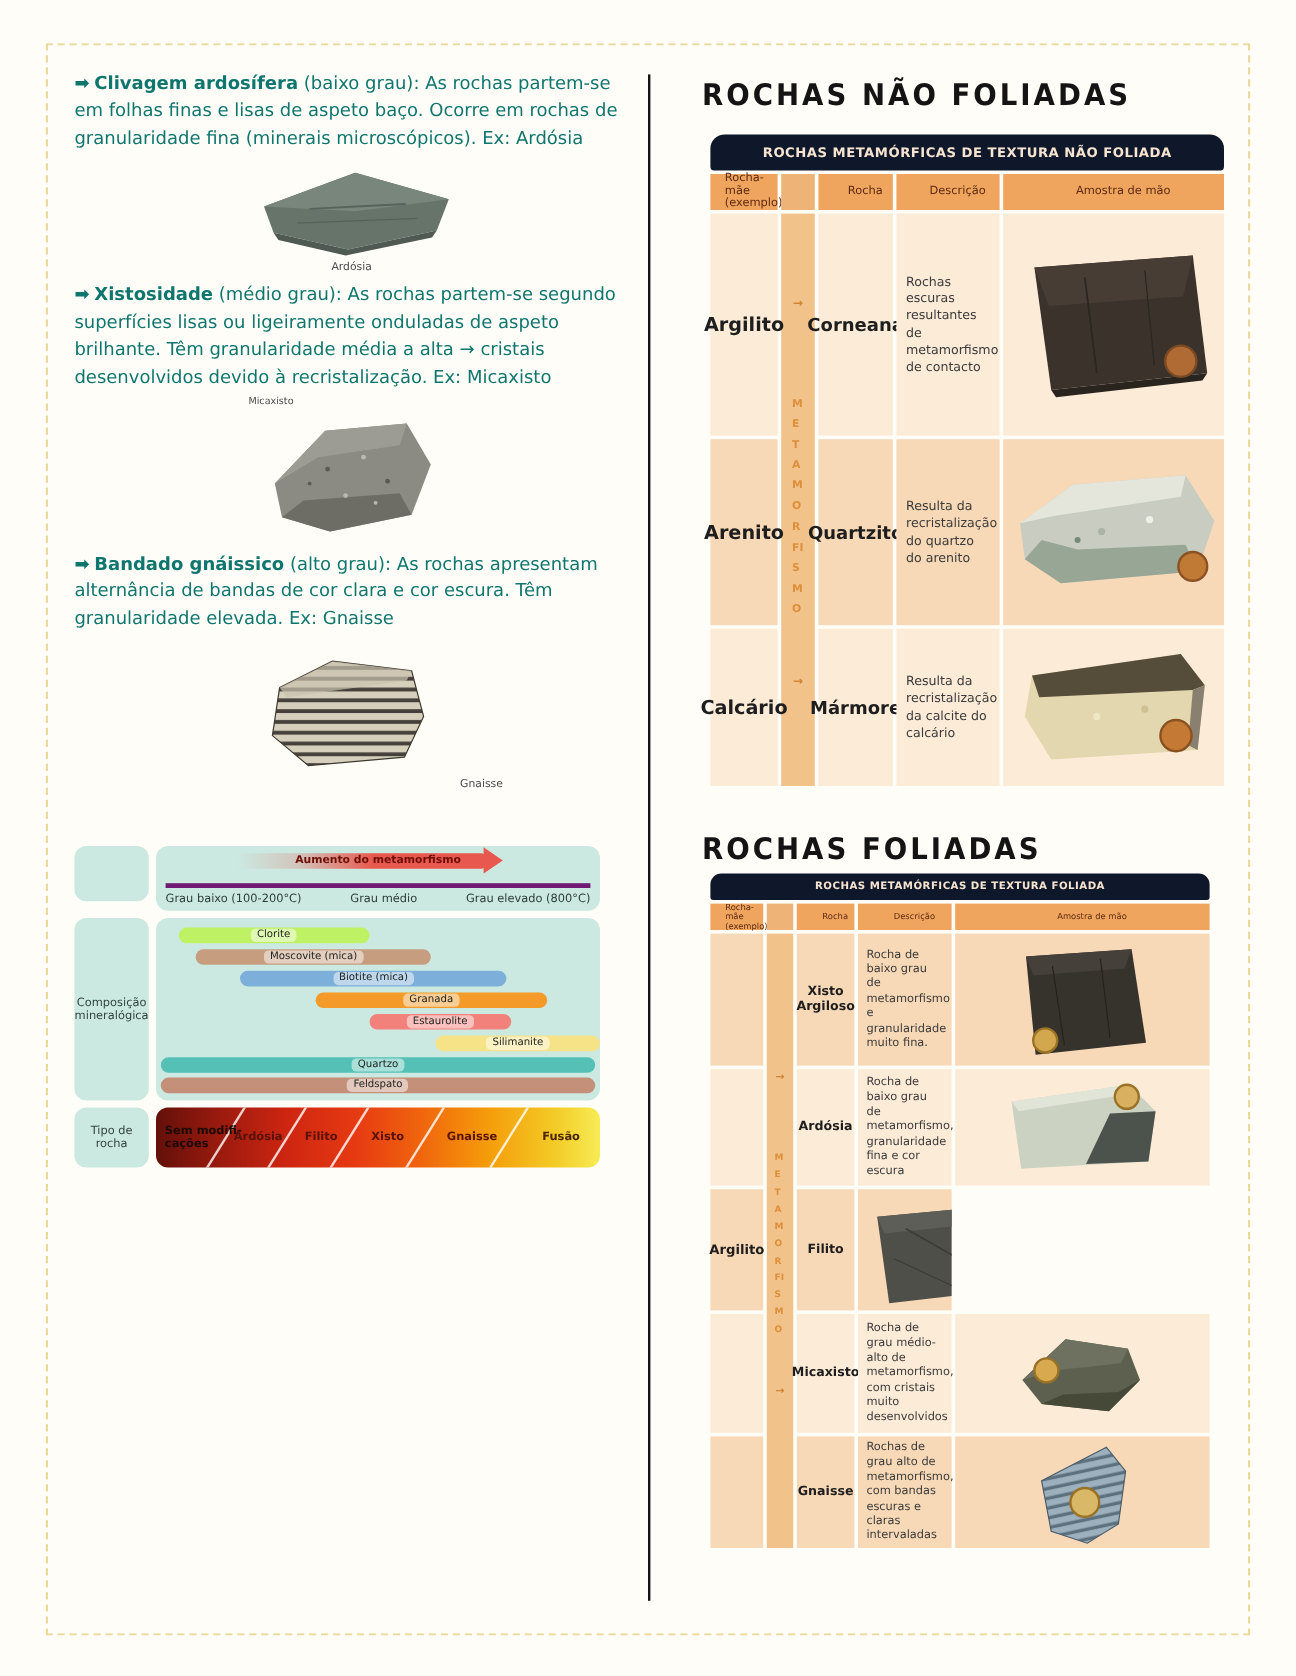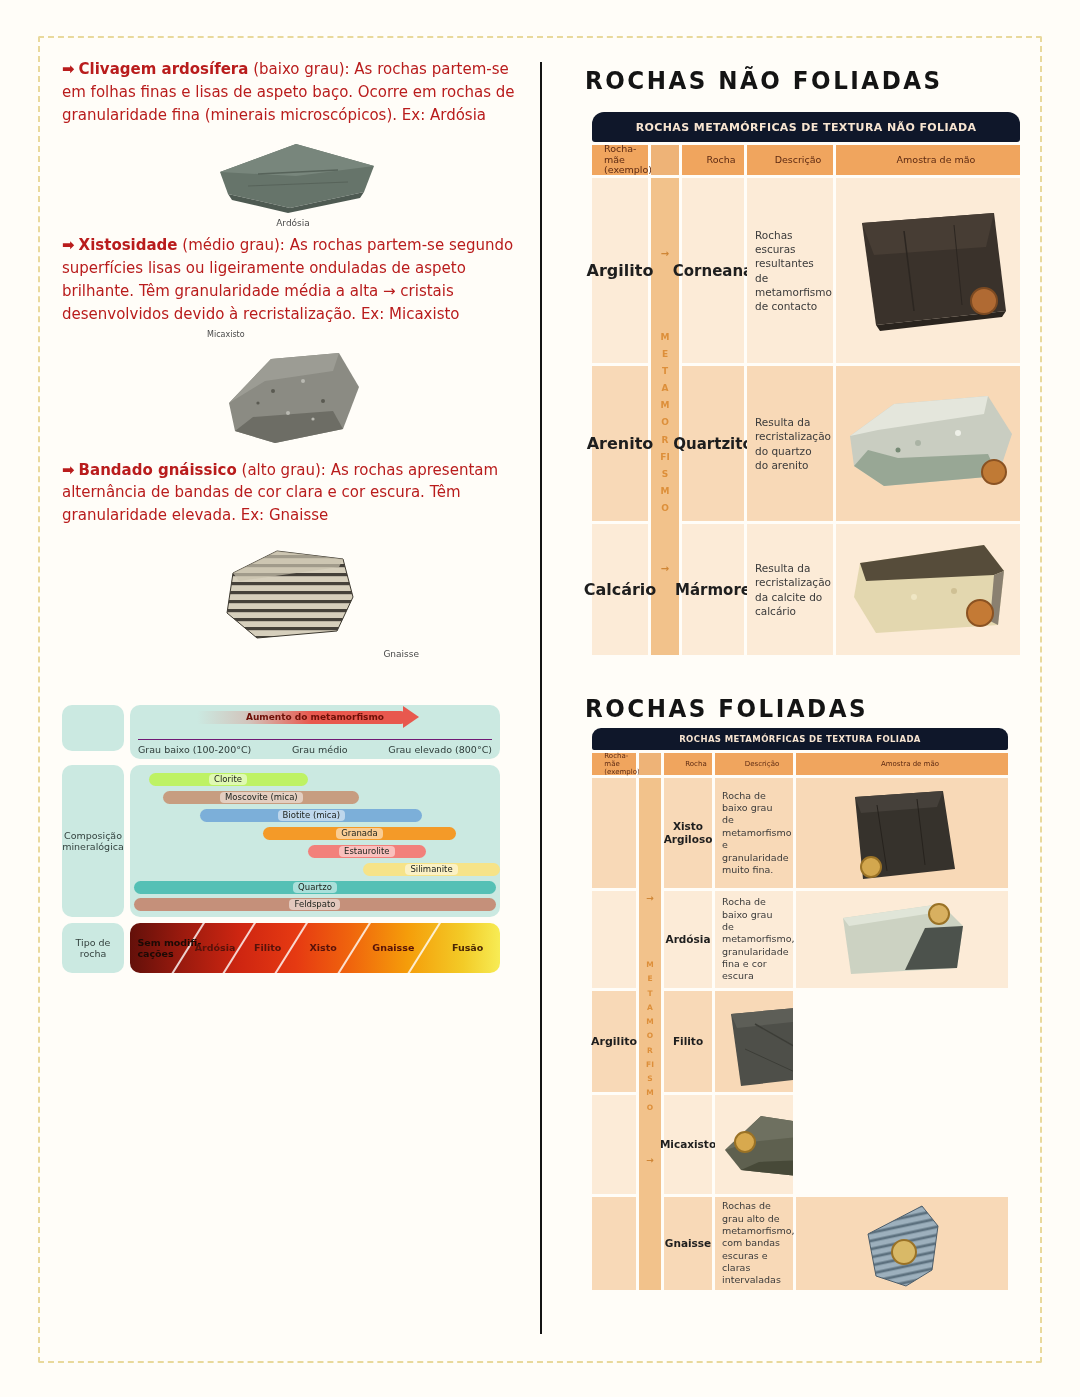--- a/index.html
+++ b/index.html
@@ -10,21 +10,21 @@
     color:#1e1e1e;overflow:hidden;
   }
   .page-border{
     position:absolute;left:38px;top:36px;right:38px;bottom:34px;
     border:2px dashed #e9d99c;border-radius:2px;pointer-events:none;
   }
   .divider{position:absolute;left:540px;top:62px;width:2px;height:1272px;background:#141414;}
 
   
   .left-col{position:absolute;left:62px;top:58px;width:462px;}
-  .note{font-size:15px;line-height:1.52;color:#b91c1c;}
+  .note{font-size:15px;line-height:1.52;color:#0f766e;}
   .note .term{font-weight:bold;}
   .note .arrow{font-weight:bold;margin-right:4px;}
   .rock-figure{display:flex;flex-direction:column;align-items:center;margin:8px 0 4px 0;}
   .rock-caption{font-size:9px;color:#4a4a4a;margin-top:2px;}
   .cap-above{align-self:flex-start;margin-left:145px;margin-bottom:2px;}
   .cap-right{align-self:flex-end;margin-right:105px;}
 
   
   .meta-chart{margin-top:46px;width:438px;display:grid;grid-template-columns:62px 1fr;gap:6px;}
   .mint-box{background:#cbe9e1;border-radius:10px;}
@@ -32,21 +32,21 @@
     font-size:9.5px;color:#33413e;padding:2px;}
   .chart-header{height:54px;position:relative;border-radius:10px;background:#cbe9e1;}
   .arrow-band{position:absolute;left:18%;top:6px;width:56%;height:13px;
     background:linear-gradient(90deg,rgba(232,88,78,0) 0%,rgba(232,88,78,.25) 25%,#e8584e 55%);
     border-radius:3px;}
   .arrow-band:after{content:"";position:absolute;right:-15px;top:-5px;
     border-left:16px solid #e8584e;border-top:11px solid transparent;border-bottom:11px solid transparent;}
   .arrow-text{position:absolute;left:0;right:0;top:7px;text-align:center;
     font-size:9px;color:#6e0f07;font-weight:bold;}
   .grau-row{position:absolute;left:8px;right:8px;bottom:4px;display:flex;justify-content:space-between;
-    font-size:9.5px;color:#2e3c39;border-top:1px solid #701a75;padding-top:4px;}
+    font-size:9.5px;color:#2e3c39;border-top:4px solid #701a75;padding-top:4px;}
   .minerals{height:152px;position:relative;}
   .mbar{position:absolute;height:13px;border-radius:7px;display:flex;align-items:center;justify-content:center;}
   .mbar span{font-size:8.5px;color:#20251f;background:rgba(255,255,255,.5);
     border-radius:4px;padding:0 5px;line-height:11px;white-space:nowrap;}
   .rocktype{height:50px;position:relative;display:flex;align-items:center;border-radius:10px;overflow:hidden;
     background:linear-gradient(90deg,#63100a 0%,#9a1a0e 14%,#cf2611 30%,#e63a12 45%,#f0660d 60%,#f59d0a 75%,#f3cb27 90%,#f7ec55 100%);}
   .rt-label{position:absolute;font-size:9.5px;font-weight:bold;color:#57120a;white-space:pre-line;line-height:1.2;}
   .rt-sep{position:absolute;top:-8px;height:70px;border-left:2px solid rgba(255,255,255,.8);transform:rotate(32deg);}
 
   
@@ -56,21 +56,21 @@
   .t-title{grid-column:1/-1;background:#0f172a;color:#f7e4d0;display:flex;align-items:center;justify-content:center;
     font-weight:bold;border-radius:12px 12px 3px 3px;letter-spacing:.4px;}
   .hcell{background:#f0a55e;color:#5d2a12;font-weight:normal;display:flex;align-items:center;justify-content:center;
     text-align:left;line-height:1.15;padding-left:16px;}
   .hstrip{background:#eeb377;}
   .cell{display:flex;align-items:center;justify-content:center;text-align:center;}
   .row-light{background:#fcebd7;}
   .row-dark{background:#f8d9b7;}
   .strip-col{background:#f2c28b;display:flex;flex-direction:column;align-items:center;}
   .strip-arrow{color:#cf8636;font-weight:bold;}
-  .strip-word{color:#dd8f3a;font-weight:bold;text-align:center;word-break:break-all;line-height:1.9;}
+  .strip-word{color:#dd8f3a;font-weight:bold;text-align:left;word-break:break-all;line-height:1.9;}
   .parent-name{font-weight:bold;}
   .rock-name{font-weight:bold;}
   .desc{justify-content:flex-start;text-align:left;color:#3b3b3b;}
   .desc div{width:100%;}
 
   
   .t1{left:592px;top:112px;width:416px;grid-template-columns:56px 28px 62px 86px 184px;
       grid-template-rows:30px 30px 185px 155px 131px;}
   .t1 .t-title{font-size:11px;}
   .t1 .hcell{font-size:9.5px;}
@@ -325,20 +325,23 @@
       <polygon points="16,20 122,10 132,80 26,92" fill="#4e4f49"></polygon>
       <polygon points="16,20 122,10 116,24 22,34" fill="#5d5e57"></polygon>
       <line x1="40" y1="30" x2="110" y2="70" stroke="#3c3d37" stroke-width="1.5"></line>
       <line x1="30" y1="55" x2="95" y2="85" stroke="#3c3d37" stroke-width="1"></line>
       <circle cx="114" cy="24" r="10" fill="#d8b060" stroke="#9a7226" stroke-width="2"></circle>
     </svg>
   </div>
 
   <div class="cell row-light" style="grid-column:1;"></div>
   <div class="cell row-light rock-name">Micaxisto</div>
+  <div class="cell row-light desc">
+      <div>Rocha de grau médio-alto de metamorfismo, com cristais muito desenvolvidos</div>
+    </div>
   <div class="cell row-light">
     <svg width="120" height="82">
       <polygon points="10,46 46,12 98,20 108,46 82,72 26,66" fill="#5e604f"></polygon>
       <polygon points="10,46 46,12 98,20 92,32 36,38" fill="#6e7060"></polygon>
       <polygon points="26,66 82,72 108,46 90,56 44,58" fill="#474938"></polygon>
       <circle cx="30" cy="38" r="10" fill="#d8a94e" stroke="#9a7226" stroke-width="2"></circle>
     </svg>
   </div>
 
   <div class="cell row-dark" style="grid-column:1;"></div>

